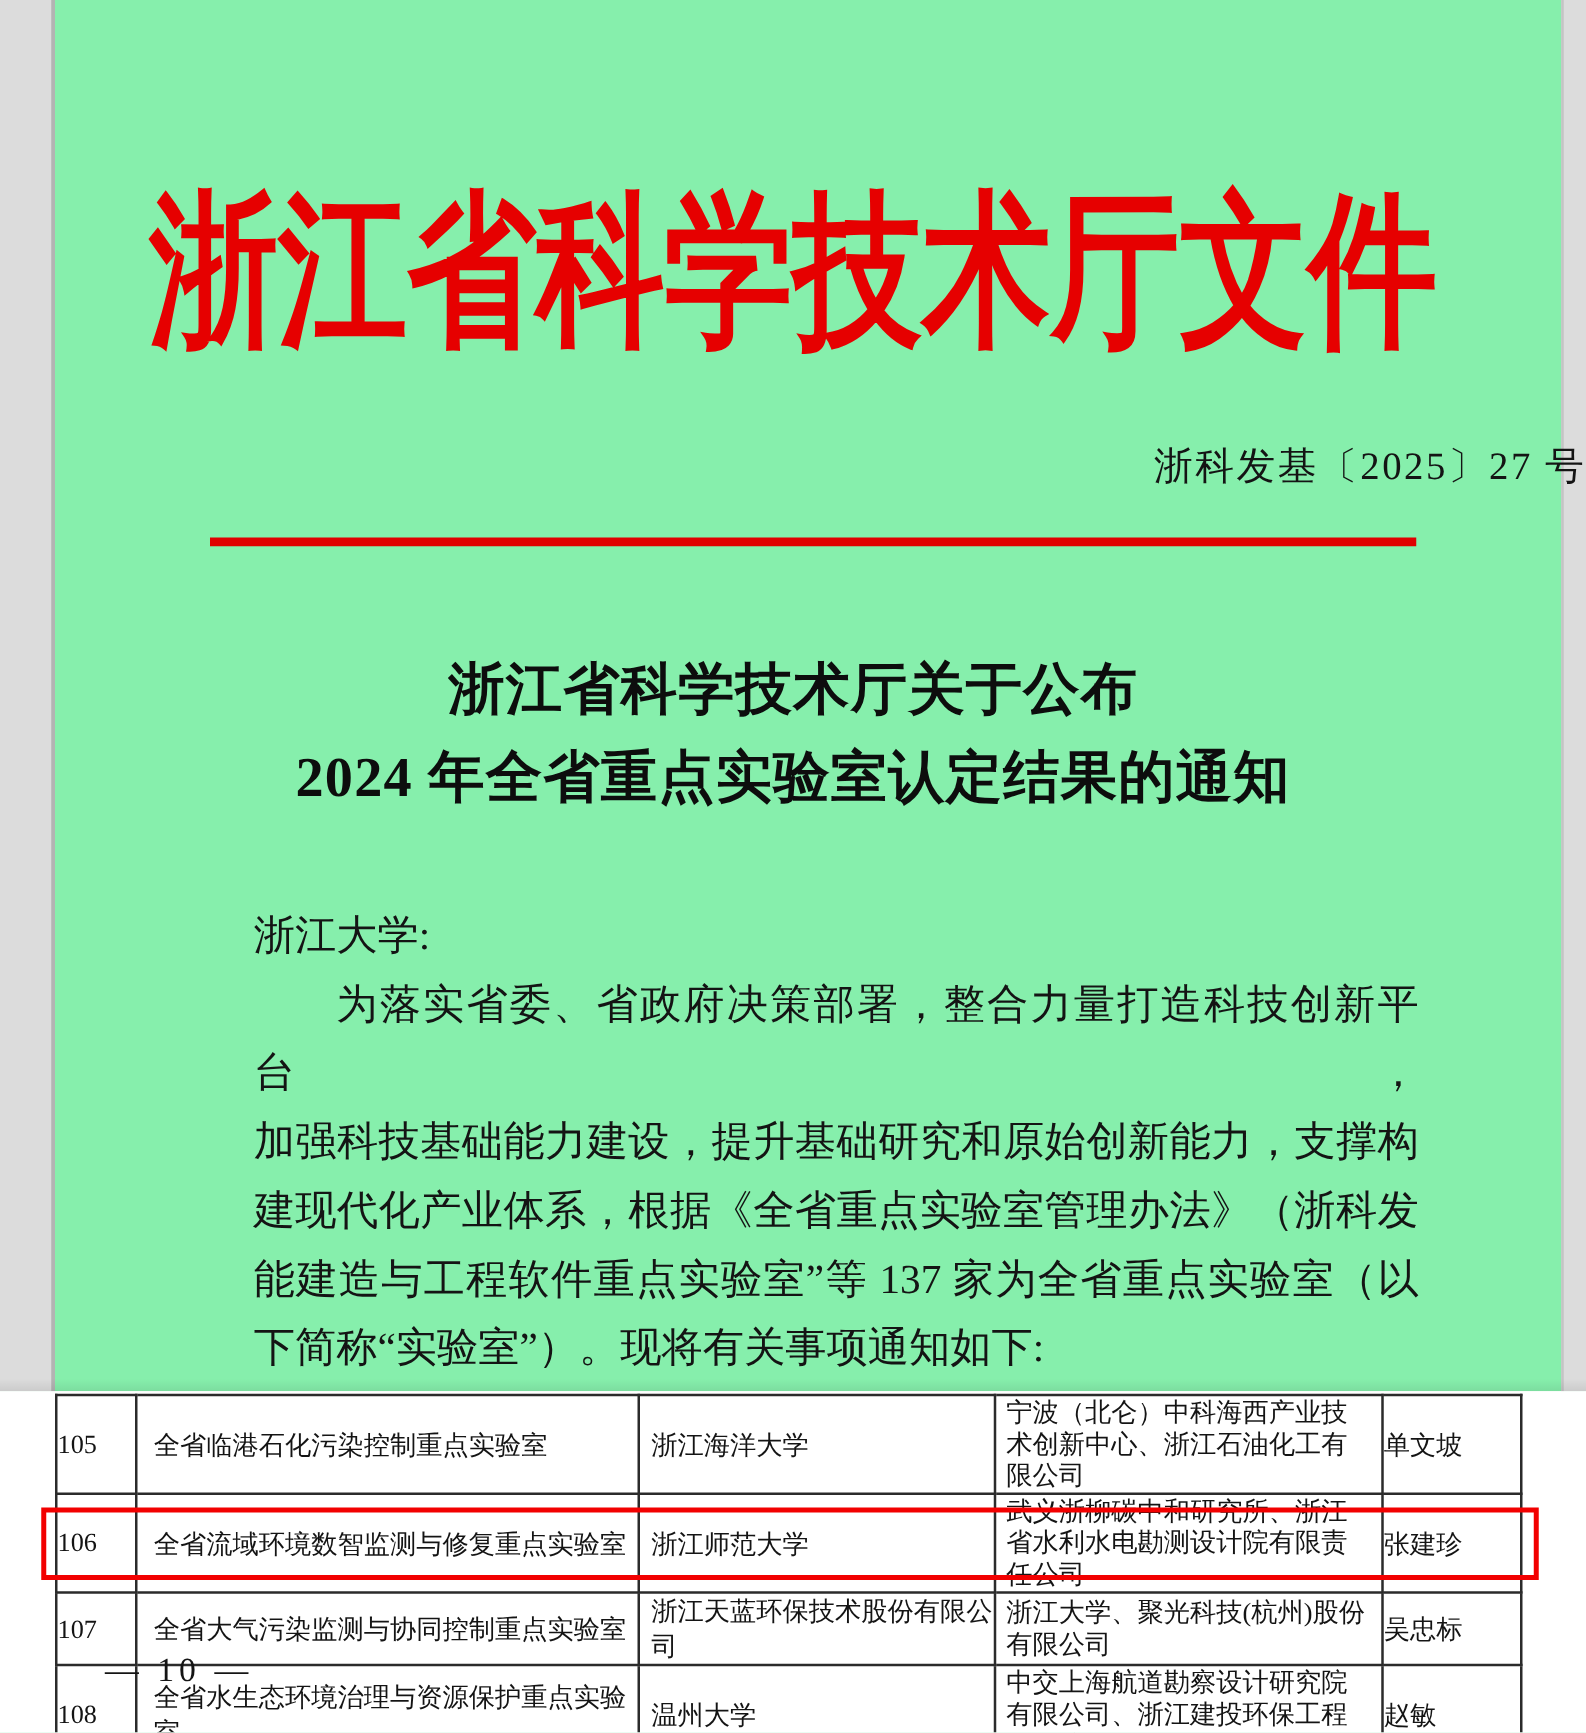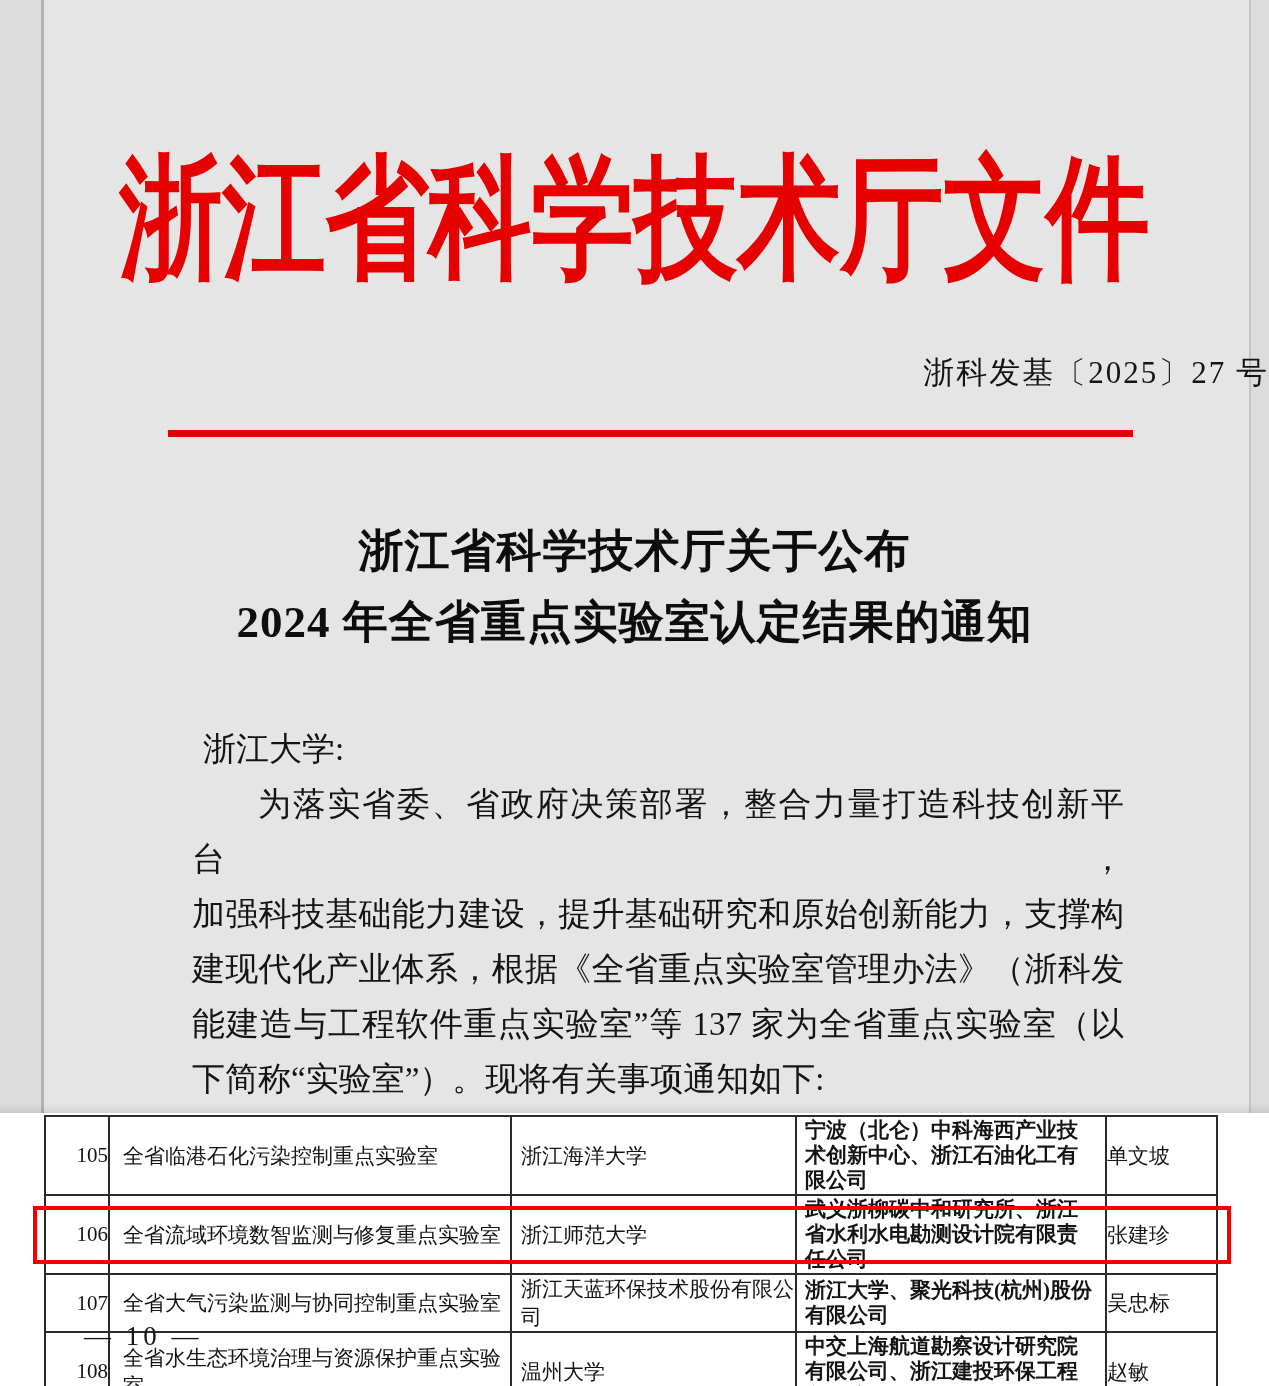--- a/index.html
+++ b/index.html
@@ -4,21 +4,21 @@
 <style>
   * { margin:0; padding:0; box-sizing:border-box; }
   html,body { background:#ffffff; }
   .canvas {
     position:relative; width:1269px; height:1386px; overflow:hidden;
     background:#ffffff; font-family:"Liberation Serif","DejaVu Serif",serif;
     color:#111;
   }
 
   
-  .doc-section { position:absolute; top:0; left:0; width:1269px; height:1113px; background:#e5e5e5; }
+  .doc-section { position:absolute; top:0; left:0; width:1269px; height:1113px; background:#86efac; }
   .side-strip { position:absolute; top:0; height:100%; background:#dcdcdc; }
   .side-strip.left  { left:0; width:44px; border-right:3px solid #b3b3b3; }
   .side-strip.right { right:0; width:20px; border-left:2px solid #c4c4c4; }
   .doc-section::after {
     content:""; position:absolute; bottom:0; left:0; width:100%; height:10px;
     background:linear-gradient(to bottom, rgba(0,0,0,0), rgba(0,0,0,0.08));
   }
 
   .doc-header {
     position:absolute; top:152px; left:0; width:100%;
@@ -37,39 +37,39 @@
   .notice-title {
     position:absolute; top:516px; left:0; width:100%;
     text-align:center; font-size:45px; font-weight:bold; line-height:71px;
     color:#0d0d0d; letter-spacing:1px;
   }
   .salutation {
     position:absolute; top:722px; left:203px;
     font-size:33px; line-height:55px; color:#141414;
   }
   .body-text {
-    position:absolute; top:777px; left:192px; width:932px;
+    position:absolute; top:777px; left:203px; width:932px;
     font-size:33px; line-height:55px; color:#141414;
   }
   .body-line { text-align:justify; text-align-last:justify; }
   .body-line.indent { text-indent:66px; }
   .body-line.last { text-align:justify; text-align-last:left; }
 
   
   .table-section { position:absolute; top:1113px; left:0; width:1269px; height:273px; background:#ffffff; }
   .results-table {
     position:absolute; left:44px; top:2px;
     border-collapse:collapse; table-layout:fixed;
     font-size:21px; color:#141414;
   }
   .results-table td { border:2px solid #2b2b2b; vertical-align:middle; overflow:hidden; }
-  td.c-no { text-align:right;margin-top:28px; }
+  td.c-no { text-align:left;margin-top:28px; }
   td.c-lab { padding-left:13px; }
   td.c-host { padding-left:9px; }
-  td.c-partners { padding:1px 8px; line-height:25px;font-weight:bold; }
+  td.c-partners { padding:1px 8px; line-height:25px; }
   td.c-director { }
 
   .highlight-box {
     position:absolute; left:33px; top:93px; width:1198px; height:58px;
     border:4px solid #f20000; z-index:5; pointer-events:none;
   }
   .page-number {
     position:absolute; left:84px; top:208px;
     font-size:27px; letter-spacing:4px; color:#141414;
   }

